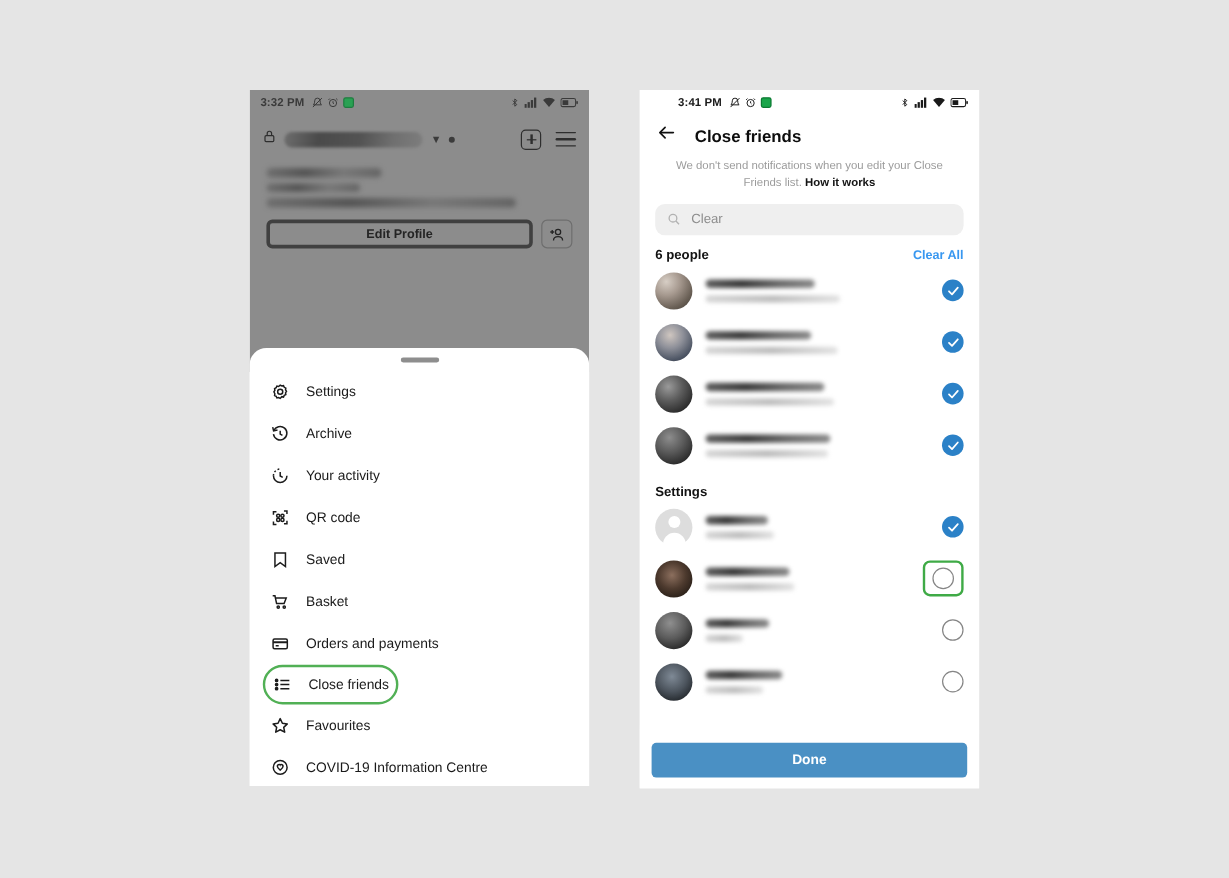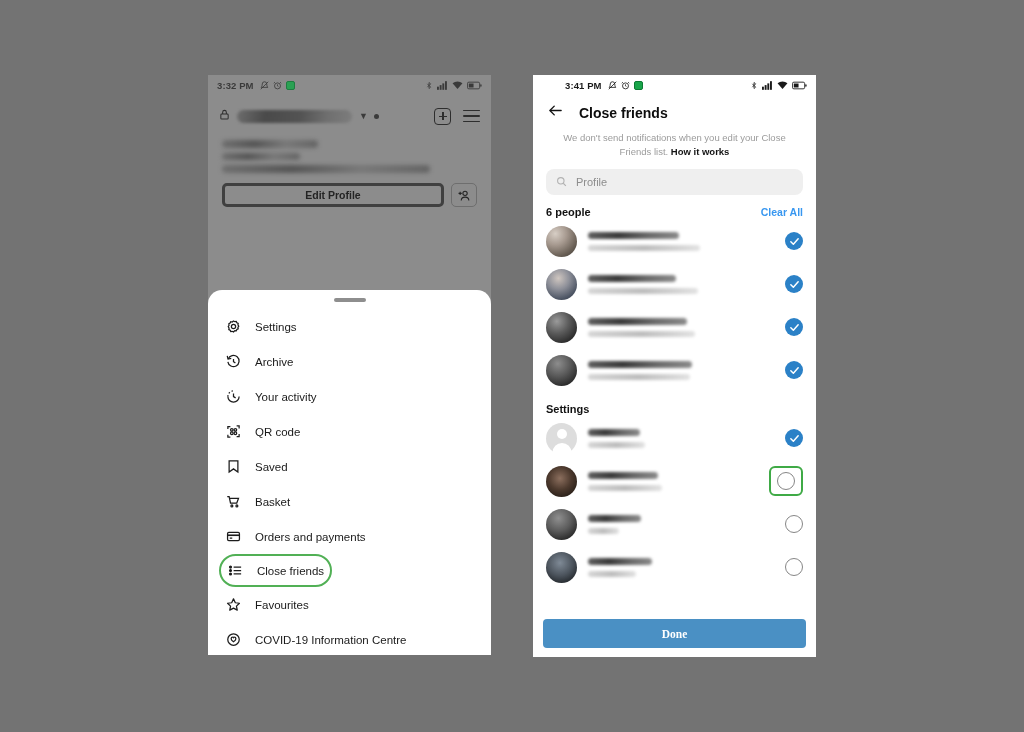--- a/index.html
+++ b/index.html
@@ -1,21 +1,21 @@
 <!DOCTYPE html>
 <html><head>
 <meta charset="utf-8">
 <style>
   * { box-sizing: border-box; margin: 0; padding: 0; }
   html, body {
     width: 1024px; height: 732px;
     background: #000; overflow: hidden;
     font-family: "Liberation Sans", sans-serif;
   }
-  .stage { position: relative; width: 1024px; height: 732px; background: #737373; }
+  .stage { position: relative; width: 1024px; height: 732px; background: #e5e5e5; }
 
   
   .phone { position: absolute; overflow: hidden; background: #fff; }
   #phone-left  { left: 208px; top: 75px; width: 283px; height: 580px; }
   #phone-right { left: 533px; top: 75px; width: 283px; height: 582px; }
 
   
   .statusbar {
     height: 20px; display: flex; align-items: center;
     justify-content: space-between; padding: 0 9px;
@@ -139,21 +139,21 @@
   .chk { width: 18px; height: 18px; border-radius: 50%; flex: none;
          display: flex; align-items: center; justify-content: center; }
   .chk.on { background: #2b81c7; color: #fff; }
   .chk.off { border: 1.6px solid #868686; }
   .chk-hl-wrap { border: 2px solid #3faa46; border-radius: 6px; padding: 4px 6px; flex:none; }
 
   .done-bar { position: absolute; left: 0; right: 0; bottom: 0; padding: 7px 10px 9px 10px;
               background: #fff; }
   .done-btn { height: 29px; background: #4a90c4; border-radius: 4px; color: #fff;
               font-size: 11.5px; font-weight: bold;
-              display: flex; align-items: center; justify-content: center; font-family: Liberation Serif, serif; }
+              display: flex; align-items: center; justify-content: center; }
   .fade-bottom { position:absolute; left:0; right:0; bottom:45px; height:10px;
                  background: linear-gradient(to bottom, rgba(255,255,255,0), #fff); }
 </style>
 </head>
 <body>
 
 <div class="stage">
 
   <div class="phone" id="phone-left">
 
@@ -418,21 +418,21 @@
     </div>
 
     <div class="search-wrap">
       <div class="search-box">
         <span class="sico">
           <svg width="11" height="11" viewBox="0 0 24 24" fill="none" stroke="#b2b2b2" stroke-width="2.4">
               <circle cx="10.5" cy="10.5" r="7"></circle>
               <line x1="15.8" y1="15.8" x2="21.5" y2="21.5"></line>
             </svg>
         </span>
-        <span class="sph">Profile</span>
+        <span class="sph">Clear</span>
       </div>
     </div>
 
     <div class="sec-head">
       <span class="sec-title">6 people</span>
       <span class="clear-all">Clear All</span>
     </div>
 
     <div class="prow">
       <div class="pavatar av1"></div>

